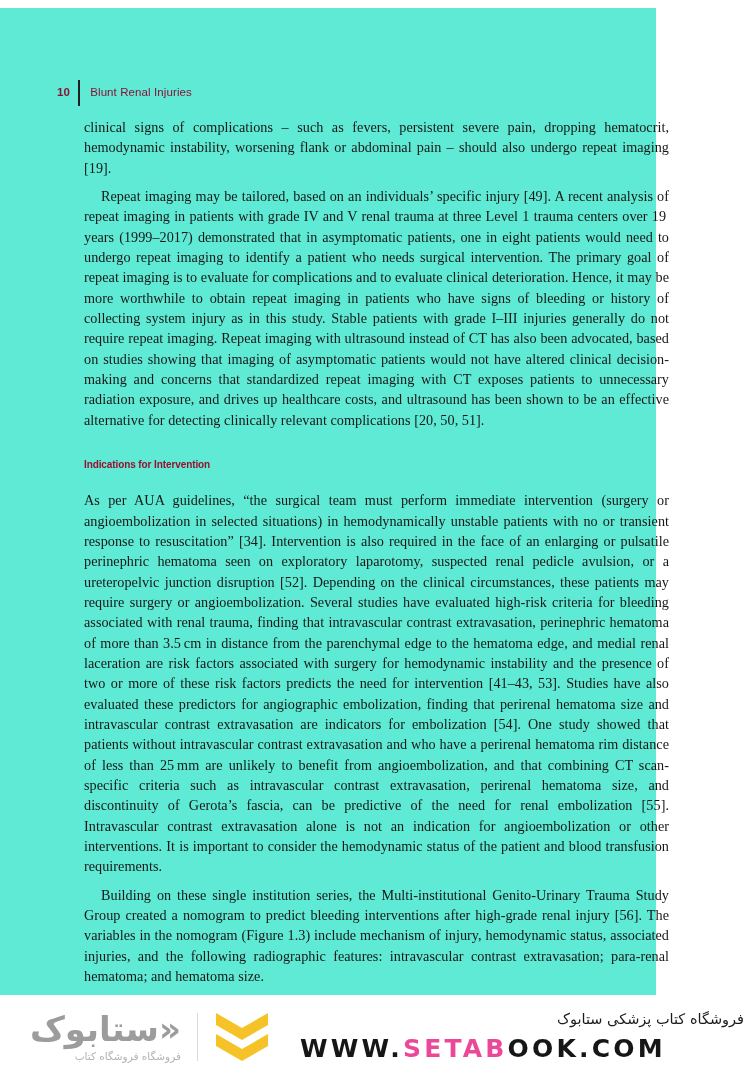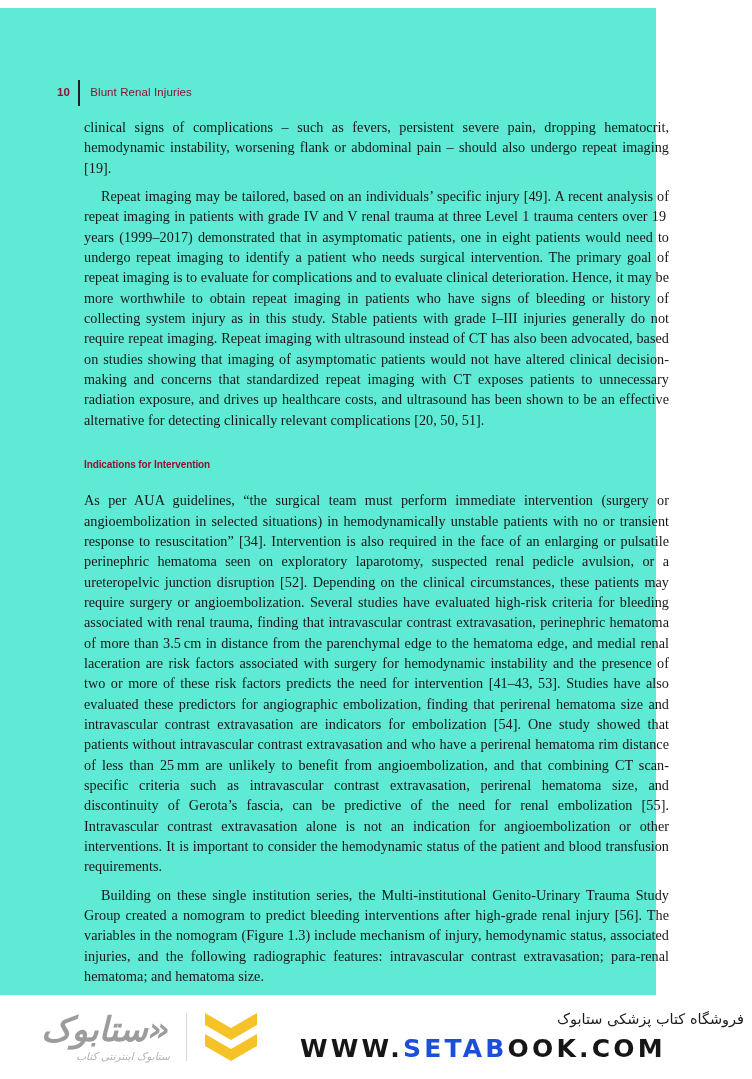--- a/index.html
+++ b/index.html
@@ -110,21 +110,20 @@
     align-items: center;
   }
 
   .footer-left {
     width: 300px;
     height: 84px;
     position: relative;
     display: flex;
     align-items: center;
     justify-content: center;
-    font-style: italic;
   }
   .brand-mark {
     display: flex;
     align-items: center;
     gap: 10px;
   }
   .brand-word {
     display: flex;
     flex-direction: column;
     align-items: flex-end;
@@ -177,21 +176,21 @@
     margin-bottom: 7px;
   }
   .site-url {
     font-family: "DejaVu Sans", sans-serif;
     font-size: 25px;
     font-weight: bold;
     color: #161616;
     letter-spacing: 3.2px;
     white-space: nowrap;
   }
-  .site-url .gold { color: #1d4ed8; }
+  .site-url .gold { color: #ec4899; }
 </style>
 </head>
 <body>
 
 <div class="page">
 
   <div class="running-head">
     <span class="folio">10</span>
     <span class="head-rule"></span>
     <span class="head-title">Blunt Renal Injuries</span>
@@ -213,21 +212,21 @@
 </div>
 
 <div class="footer">
 
   <div class="footer-left">
     <div class="brand-mark">
       <div class="brand-word">
         <div class="brand-word-main">
           <span>«</span><span>ستابوک</span>
         </div>
-        <div class="brand-word-sub">ستابوک اینترنتی کتاب</div>
+        <div class="brand-word-sub">فروشگاه فروشگاه کتاب</div>
       </div>
       <div class="brand-divider"></div>
       <div class="chevrons">
         <svg width="56" height="52" viewBox="0 0 56 52" aria-hidden="true">
           <path d="M2 2 L28 17 L54 2 L54 14 L28 29 L2 14 Z" fill="#f5c328"></path>
           <path d="M2 23 L28 38 L54 23 L54 35 L28 50 L2 35 Z" fill="#f5c328"></path>
         </svg>
       </div>
     </div>
   </div>

